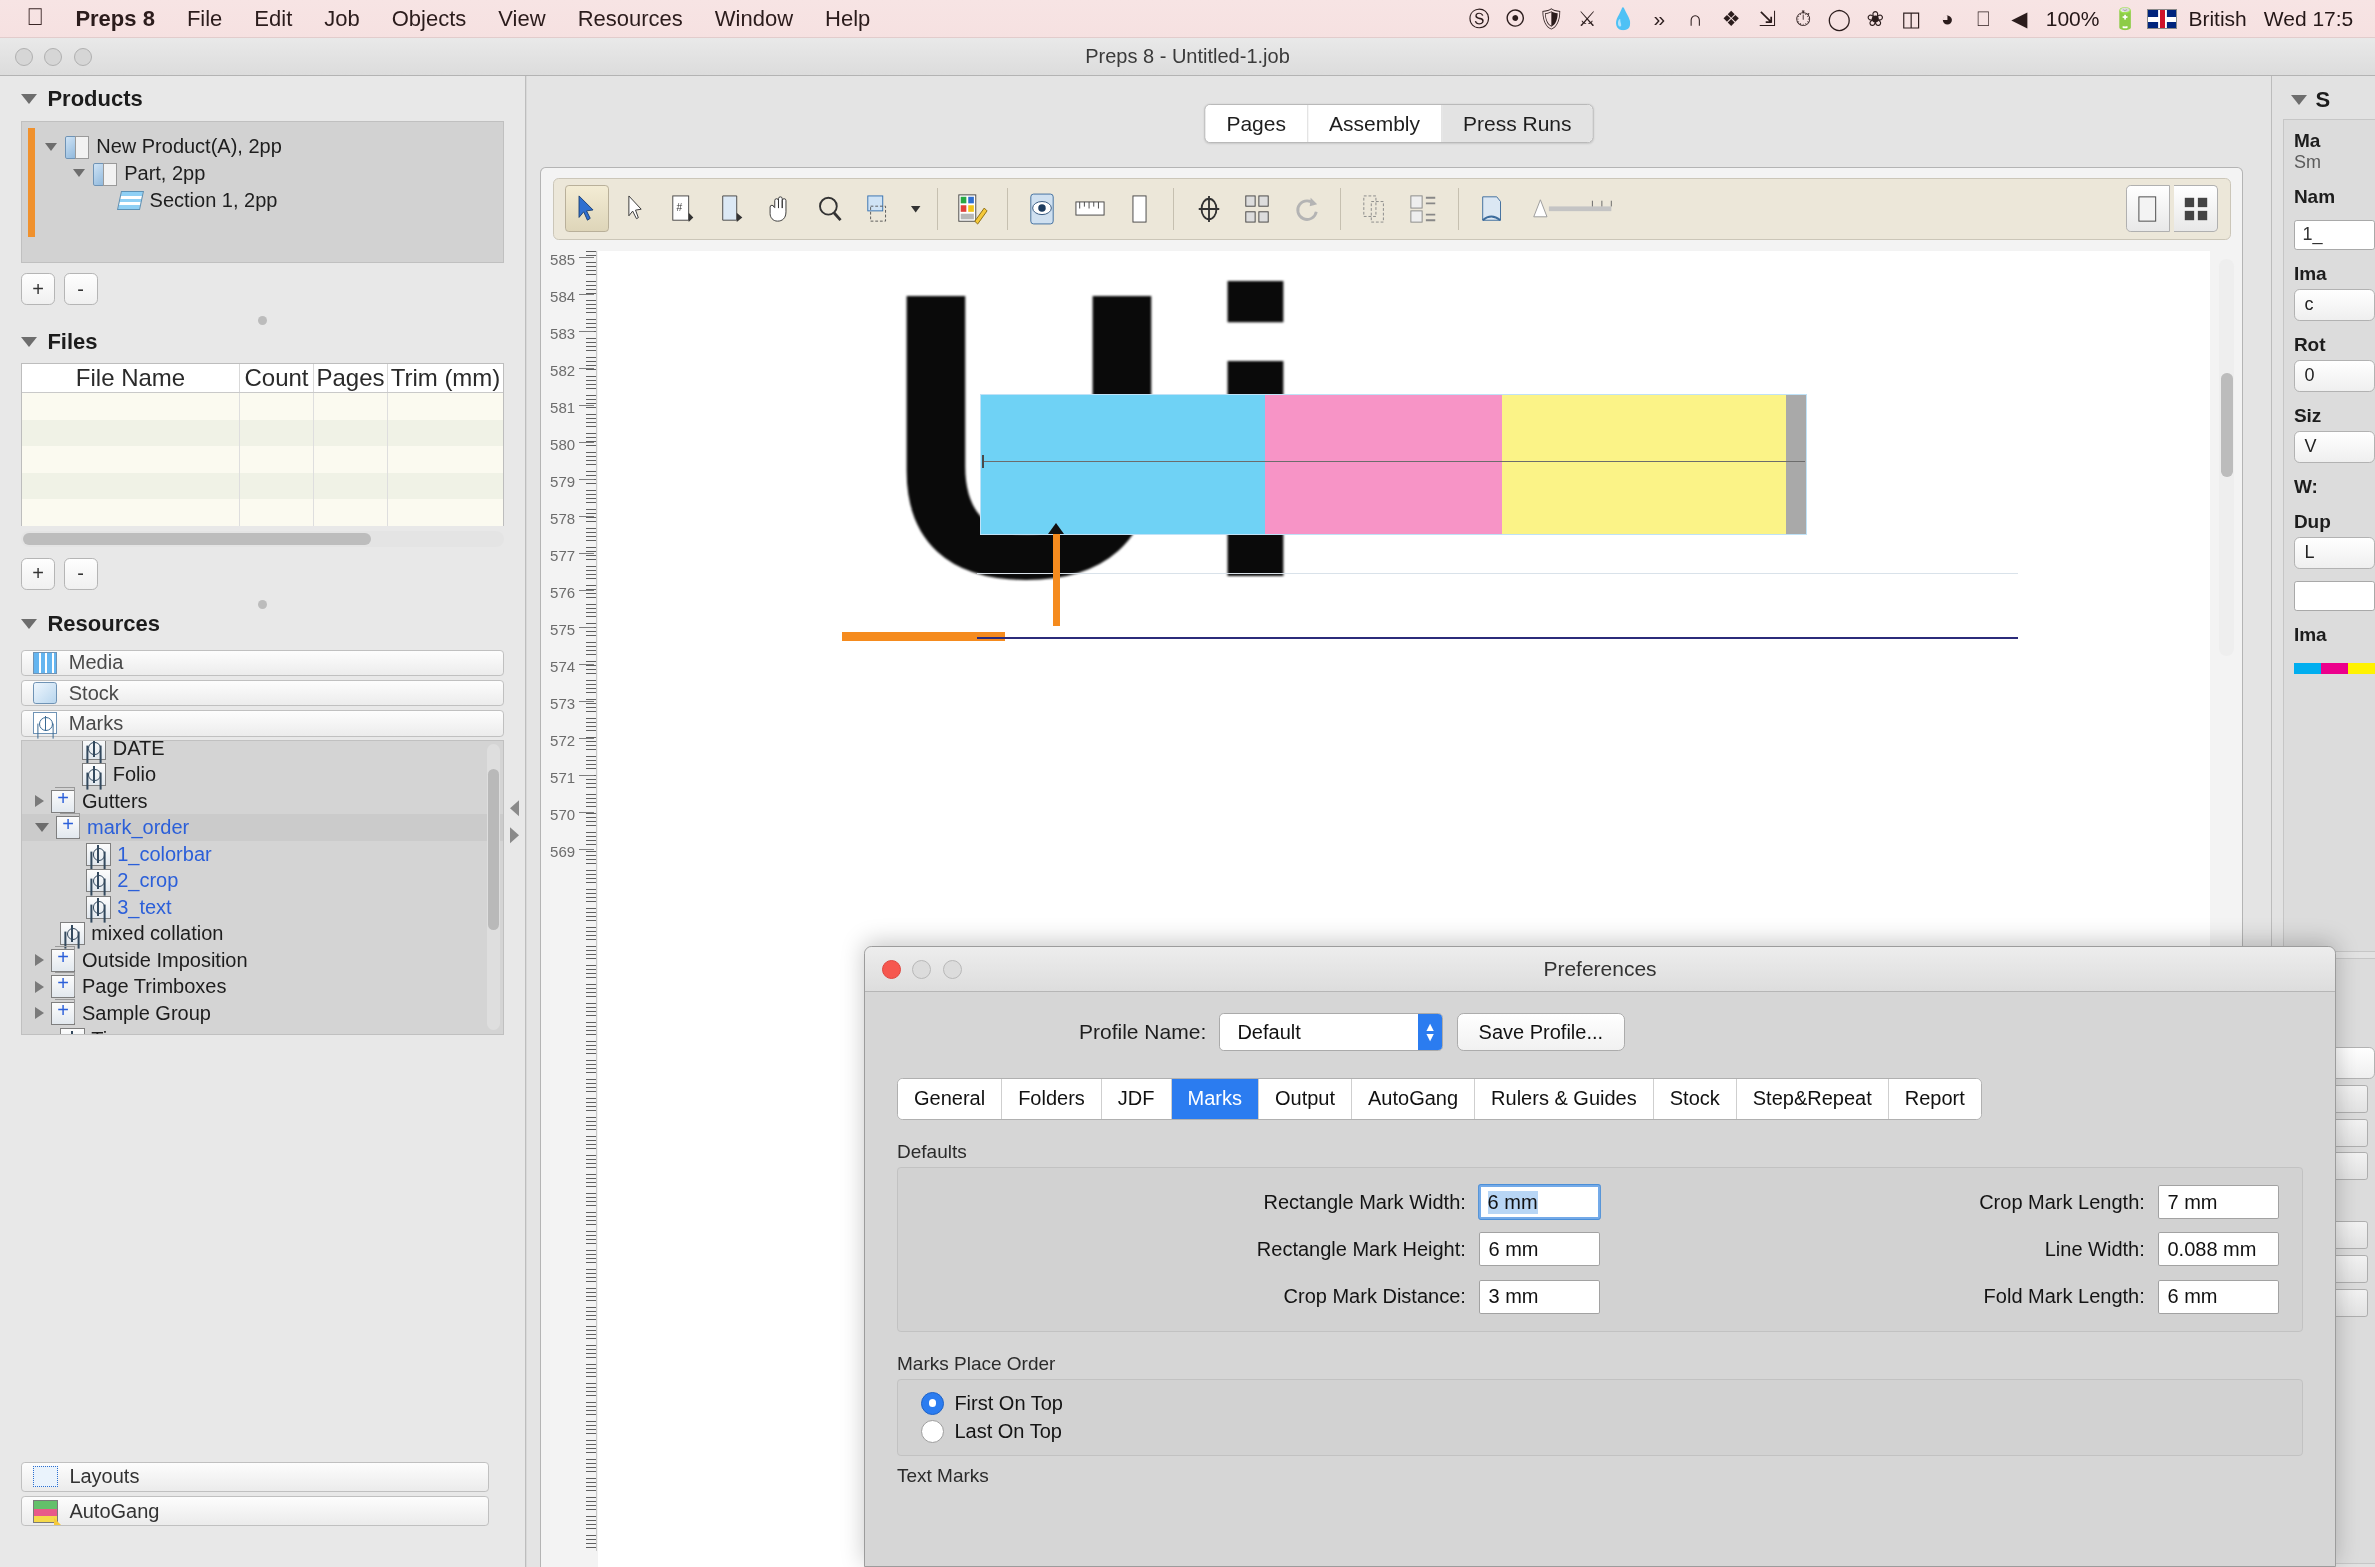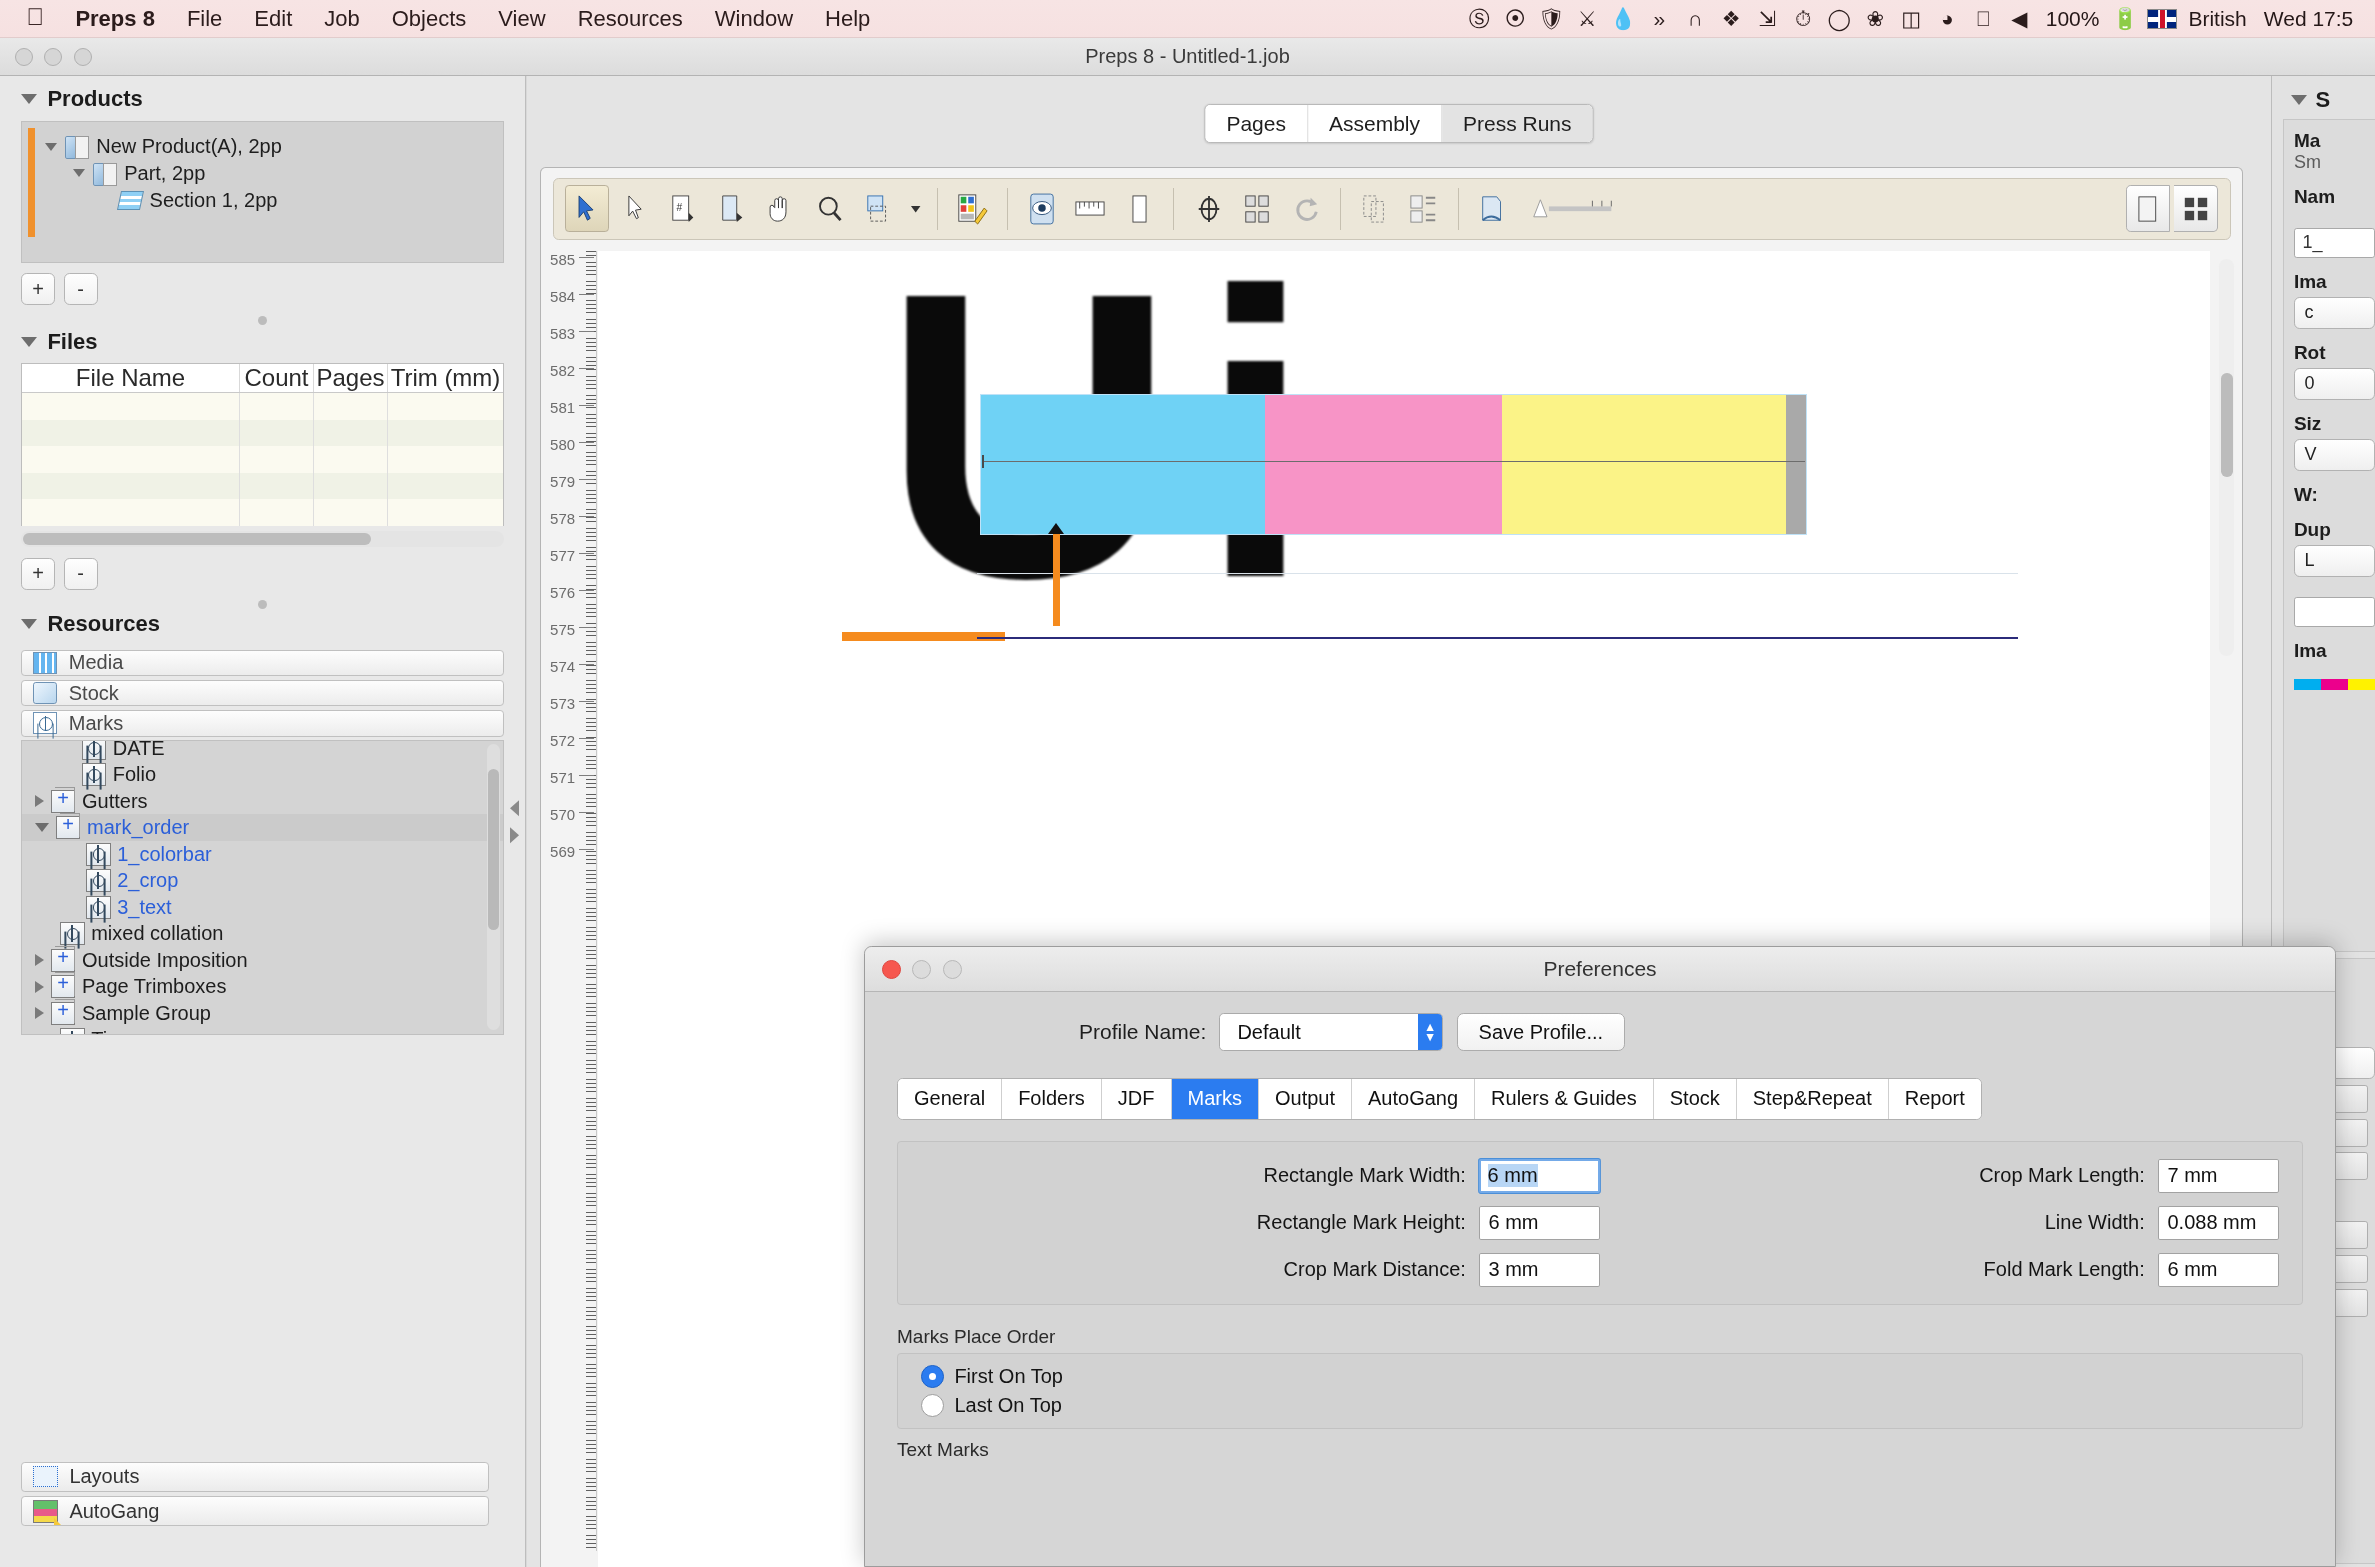--- a/index.html
+++ b/index.html
@@ -180,21 +180,21 @@
 
   
   .rightpanel{
     position:absolute; right:0; top:76px; width:104px; bottom:0;
     background:#e2e2e2; border-left:0.9px solid #bcbcbc; overflow:hidden; padding-left:11.4px;
   }
   .rp-sec{ display:flex; align-items:center; gap:8.5px; padding:11.4px 0 5.7px 7.6px;}
   .rp-card{ background:#dcdcdc; border:0.9px solid #c6c6c6; padding:7.6px 0 7.6px 9.5px; margin-right:-0.9px; min-height:833px;}
   .rp-lbl{ font-size:19px; font-weight:bold; color:#1d1d1d; margin-top:13.2px; white-space:nowrap;}
   .rp-sub{ font-size:18px; color:#5b5b5b; white-space:nowrap;}
-  .rp-in{ height:30px; background:#fff; border:0.9px solid #a9a9a9; border-radius:2.8px; margin-top:20px; width:81px;
+  .rp-in{ height:30px; background:#fff; border:0.9px solid #a9a9a9; border-radius:2.8px; margin-top:12px; width:81px;
           font-size:18px; color:#333; display:flex;align-items:center;padding-left:7.6px; white-space:nowrap; overflow:hidden;}
   .rp-btn{ height:32px; background:linear-gradient(180deg,#fff,#efefef); border:0.9px solid #b2b2b2; border-radius:5.7px;
           margin-top:3.8px; width:81px; font-size:18px; color:#222; display:flex;align-items:center;padding-left:9.5px; white-space:nowrap; overflow:hidden;}
   .rp-cmy{ margin-top:17px; width:81px;height:11.4px; display:flex;}
   .rp-cmy i{flex:1;}
   .rp-blue{ font-size:18px; color:#2b6fd0; white-space:nowrap;}
   .rp-step{ width:74px;height:28px;background:linear-gradient(180deg,#f2f2f2,#e2e2e2);border:0.9px solid #aeaeae;border-radius:2.8px;margin-top:5.7px;}
   .rp-check{ width:30px;height:28px;background:#2b7cf0;border:0.9px solid #1e63c8;border-radius:4.7px;margin-top:5.7px;
              color:#fff;font-size:20px;display:flex;align-items:center;justify-content:center;}
   .rp-check2{ width:30px;height:28px;background:#fff;border:0.9px solid #aeaeae;border-radius:4.7px;margin-top:5.7px;}
@@ -777,20 +777,21 @@
         <div class="pf-tab active">Marks</div>
         <div class="pf-tab">Output</div>
         <div class="pf-tab">AutoGang</div>
         <div class="pf-tab">Rulers &amp; Guides</div>
         <div class="pf-tab">Stock</div>
         <div class="pf-tab">Step&amp;Repeat</div>
         <div class="pf-tab">Report</div>
       </div>
 
       <div class="grp">
+        <div class="grp-lbl">Defaults</div>
         <div class="grp-box">
           <div class="frm">
             <div class="frmcol">
               <div class="frow">
                 <div class="flbl">Rectangle Mark Width:</div>
                 <div class="fin focus">
                     <span>6 mm</span>
                   </div>
               </div>
               <div class="frow">

